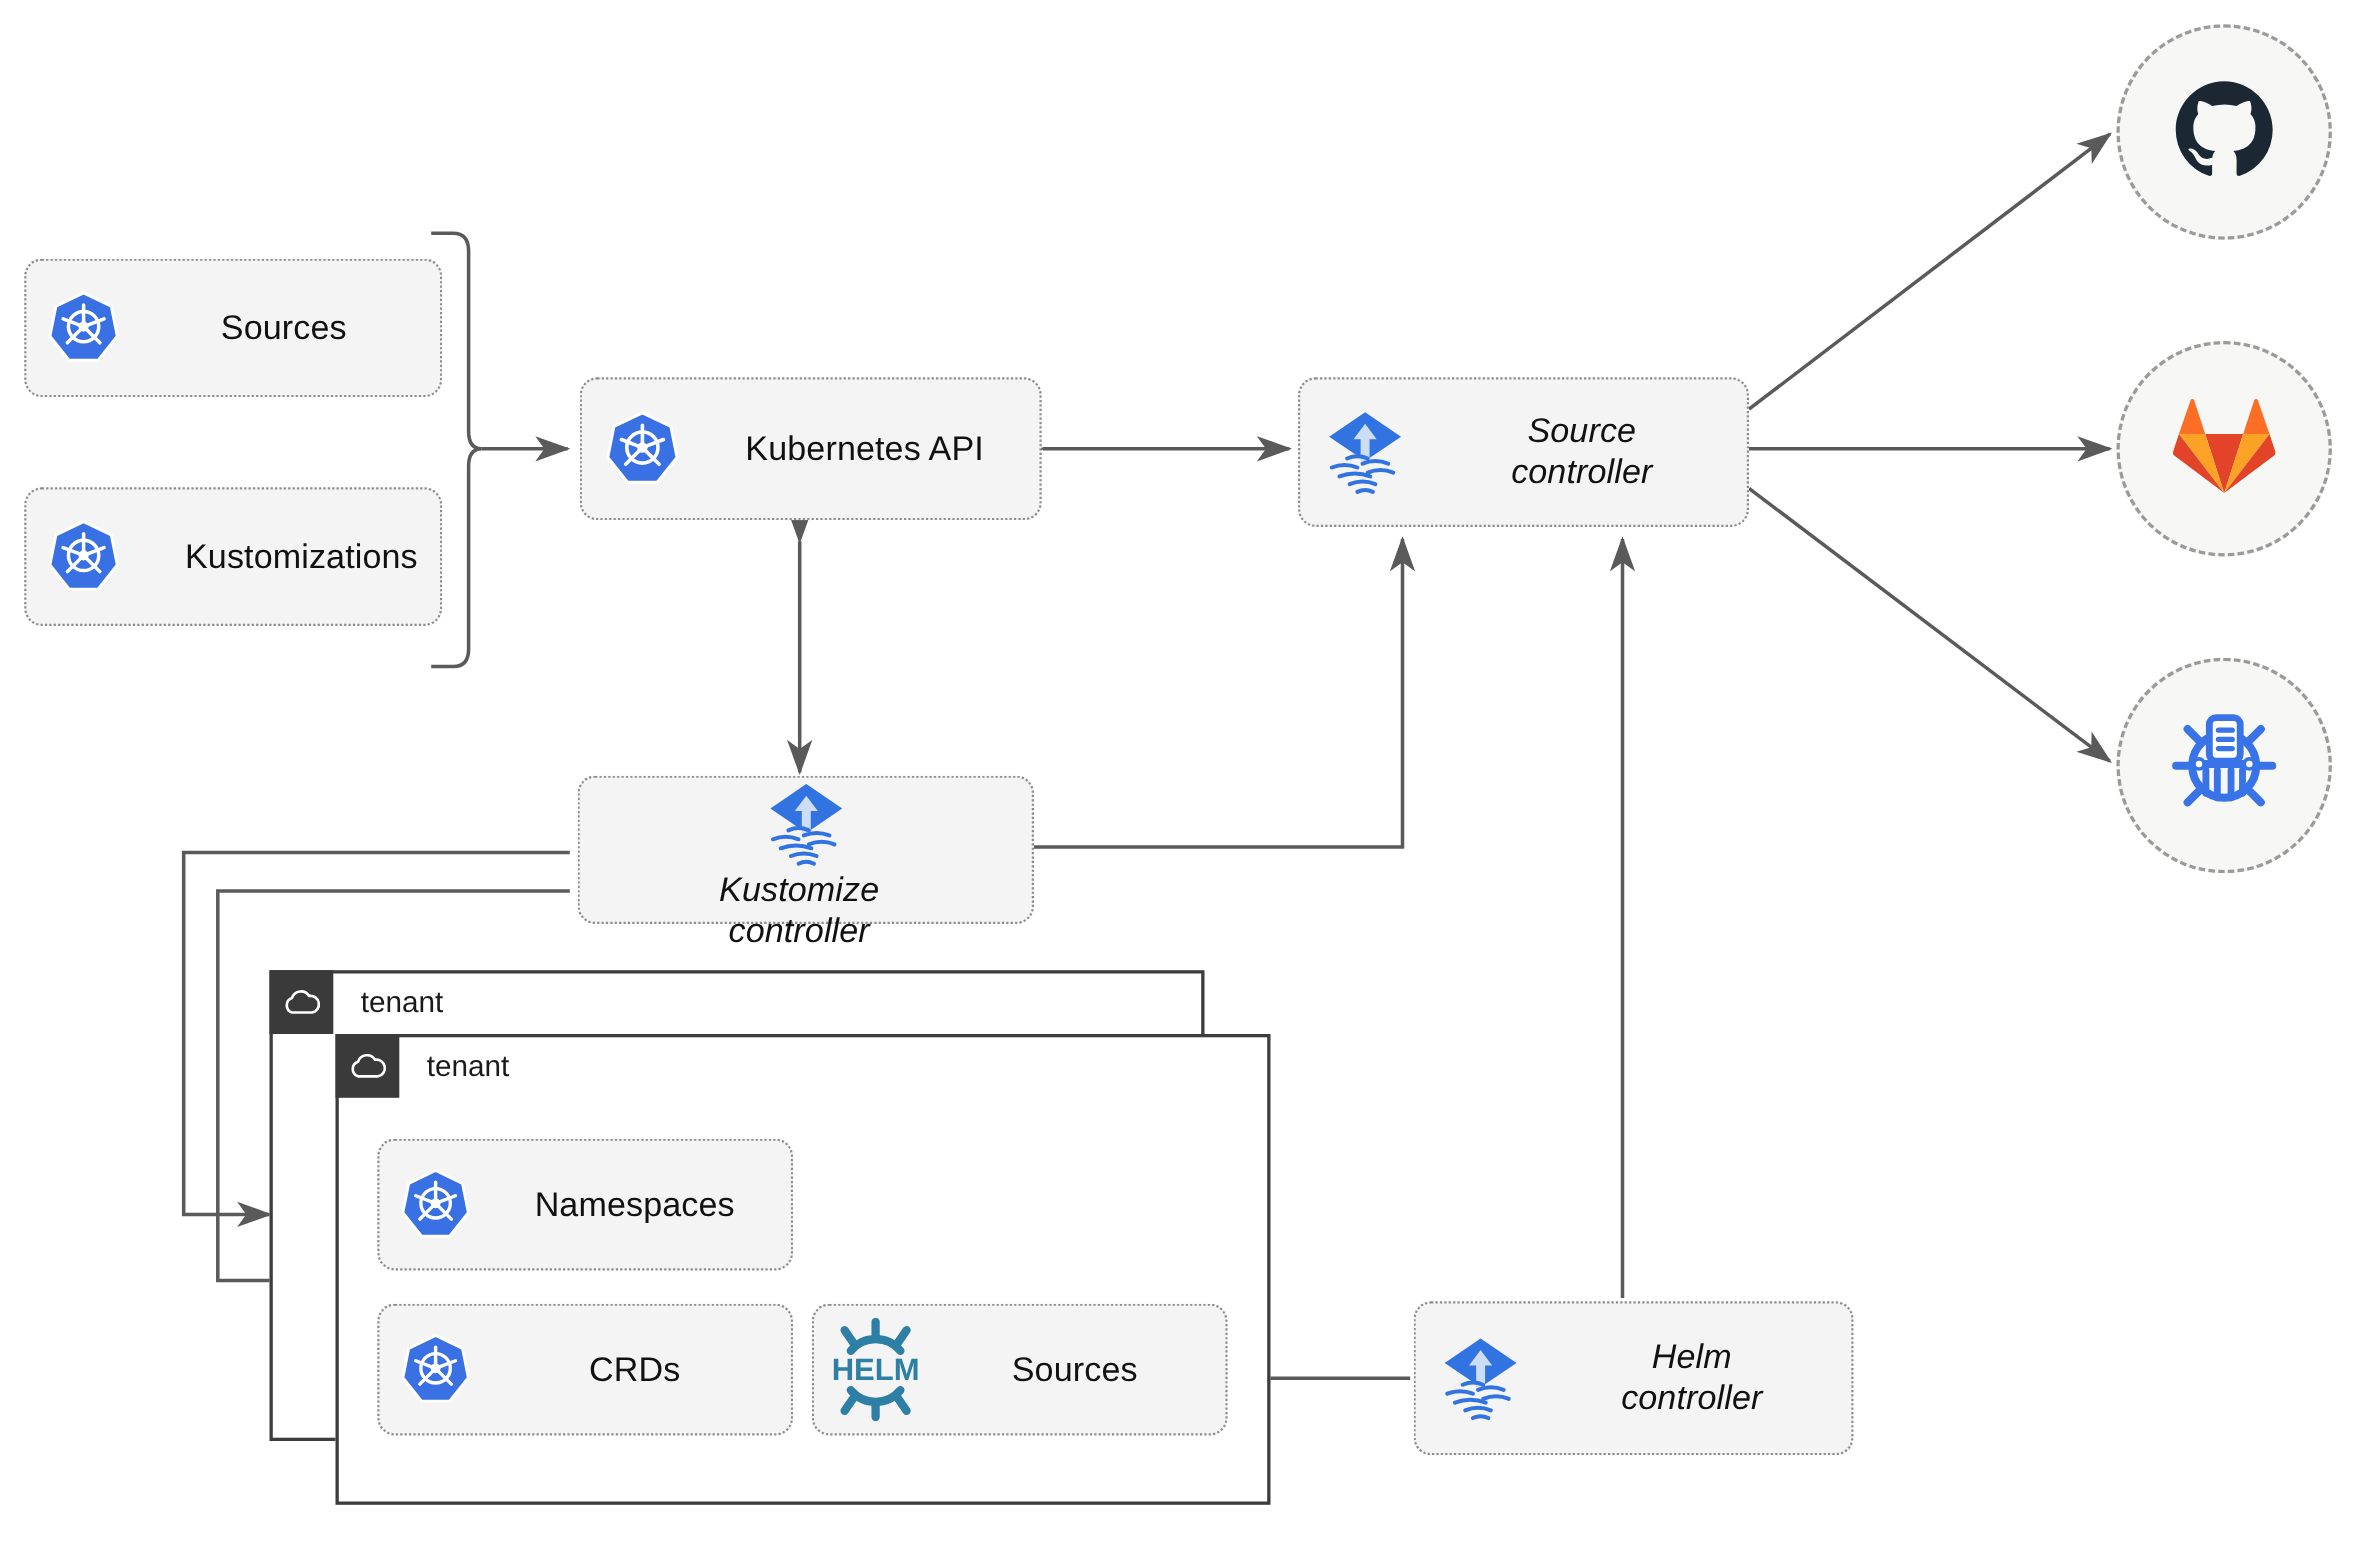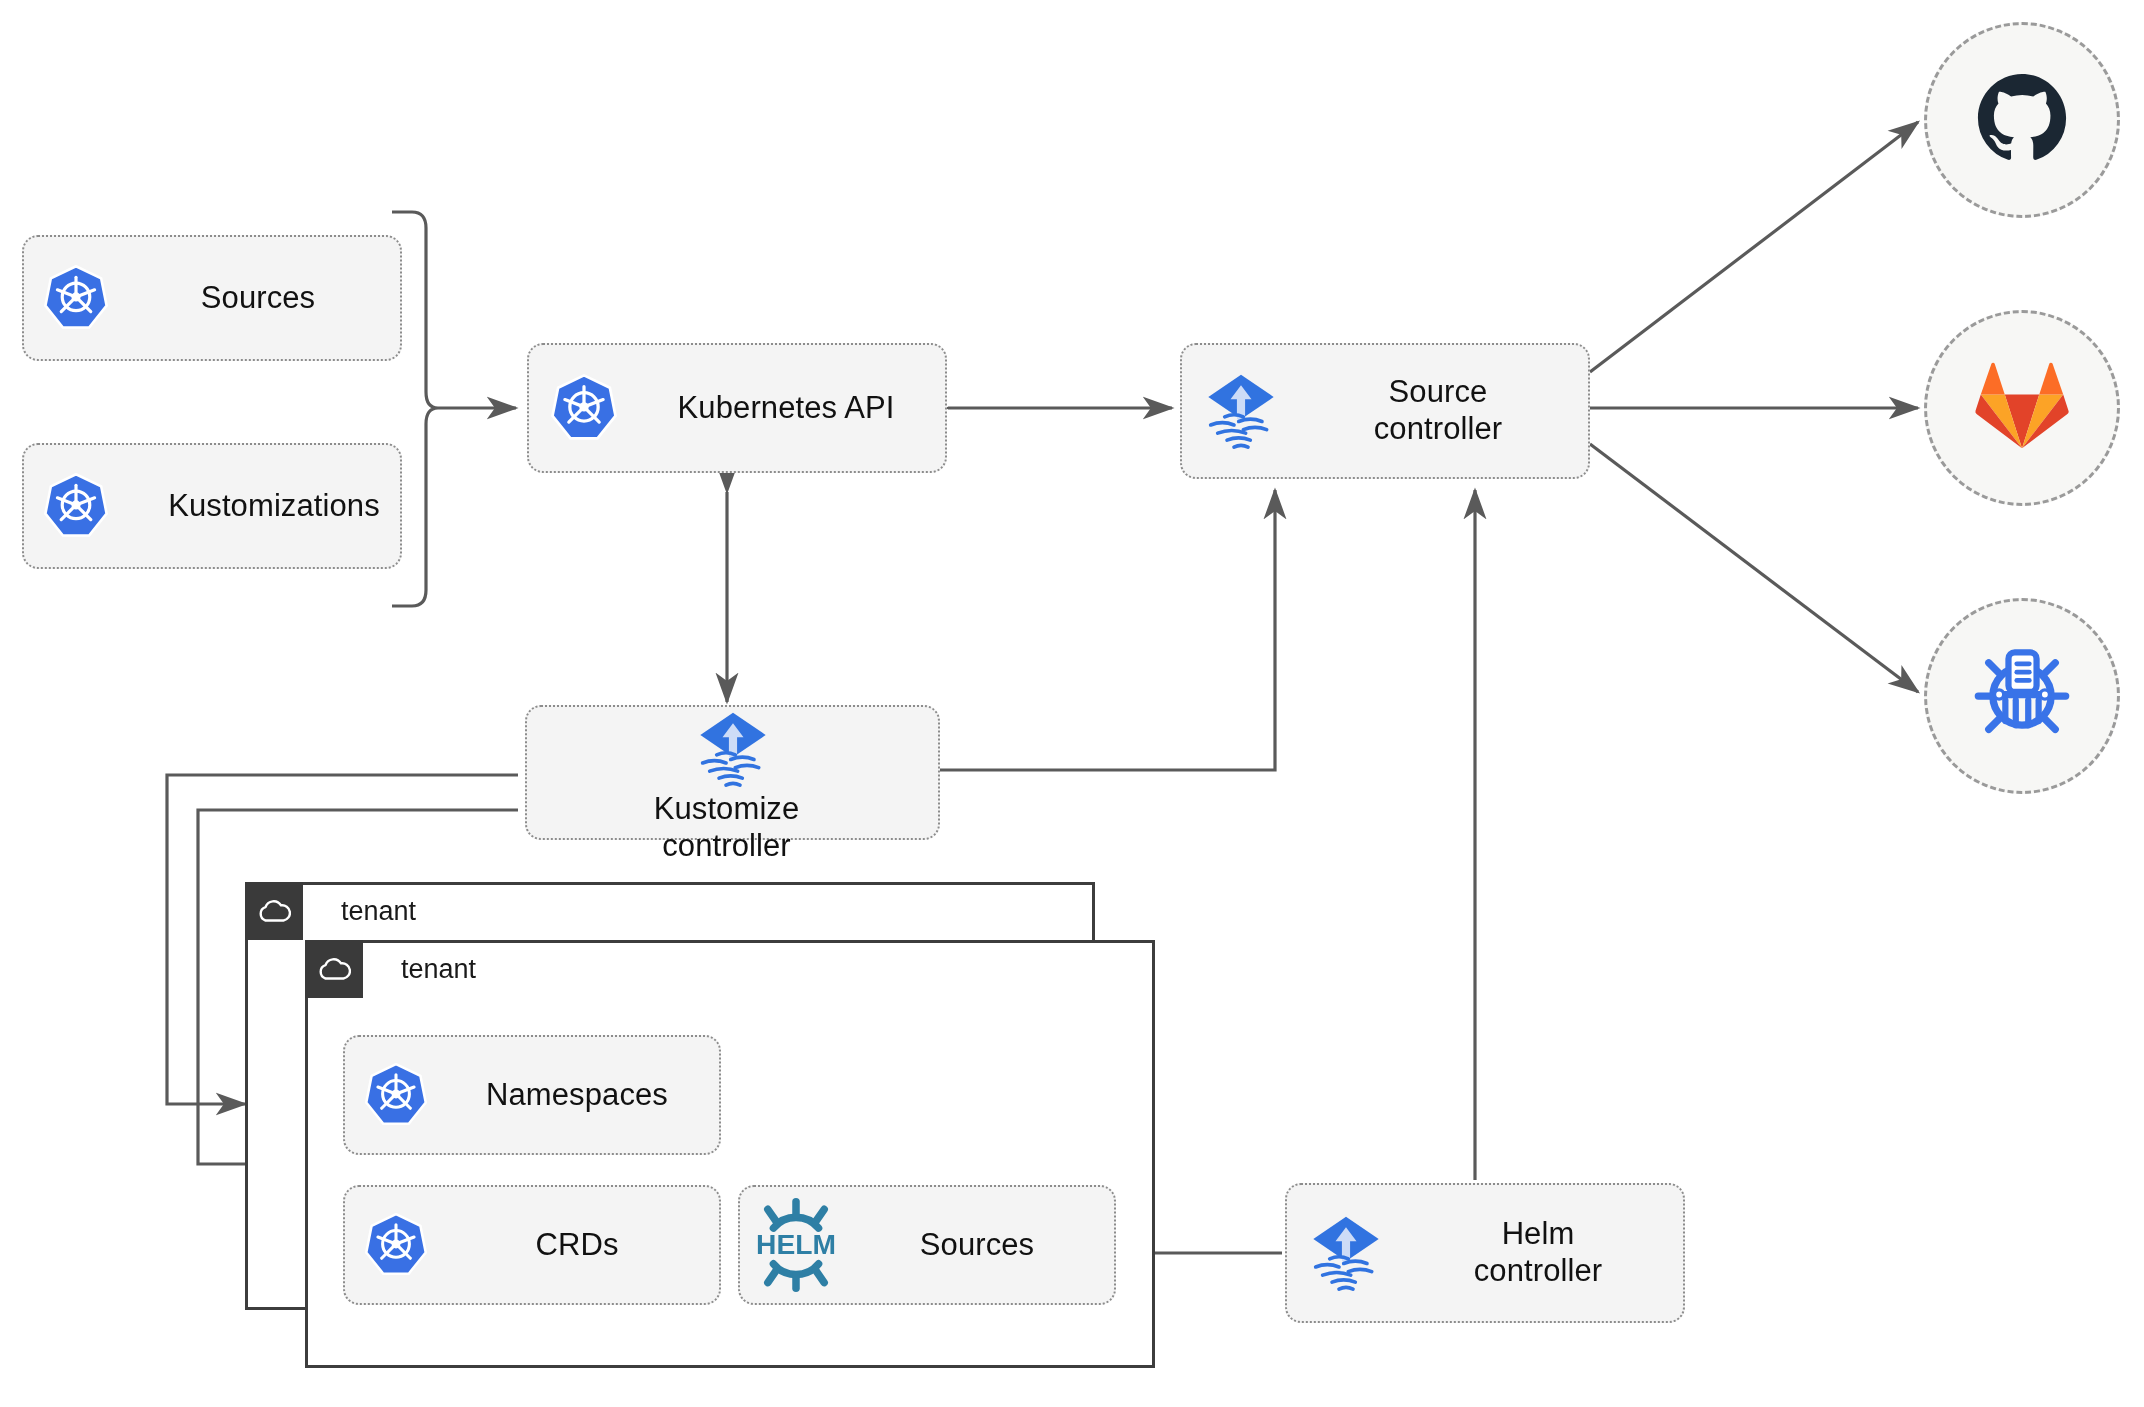--- a/index.html
+++ b/index.html
@@ -44,21 +44,21 @@
   }
   .node .lbl {
     flex: 1 1 auto;
     text-align: center;
     color: #111111;
     font-size: 31px;
     line-height: 1.18;
     letter-spacing: 0.1px;
     padding-right: 12px;
   }
-  .node.two-line .lbl { font-size: 31px; }
+  .node.two-line .lbl { font-size: 31px; font-style: italic; }
 
   
   .circ {
     position: absolute;
     box-sizing: border-box;
     border: 3px dashed #9a9a9a;
     border-radius: 50%;
     background: #f7f7f5;
     display: flex;
     align-items: center;
@@ -88,21 +88,21 @@
     height: 58px;
     background: #3a3a3a;
     display: flex;
     align-items: center;
     justify-content: center;
     flex: 0 0 auto;
   }
   .tenant-name {
     font-size: 27px;
     color: #1a1a1a;
-    padding-left: 38px;
+    padding-left: 25px;
     white-space: nowrap;
   }
 </style>
 </head>
 <body>
 
 <div id="canvas">
 
   <svg class="edges" viewBox="0 0 2144 1407" width="2144" height="1407">
     <defs>

